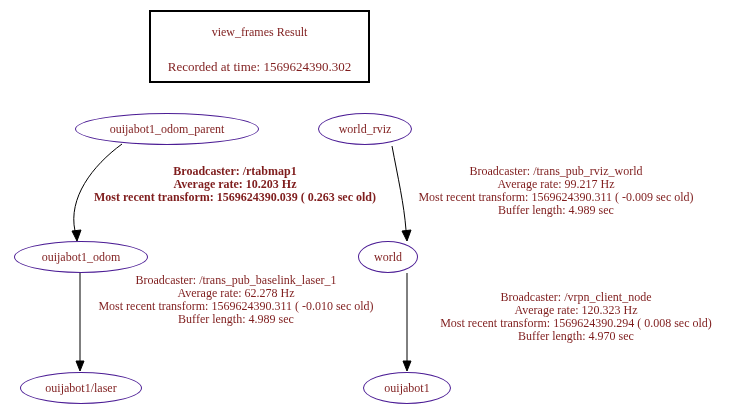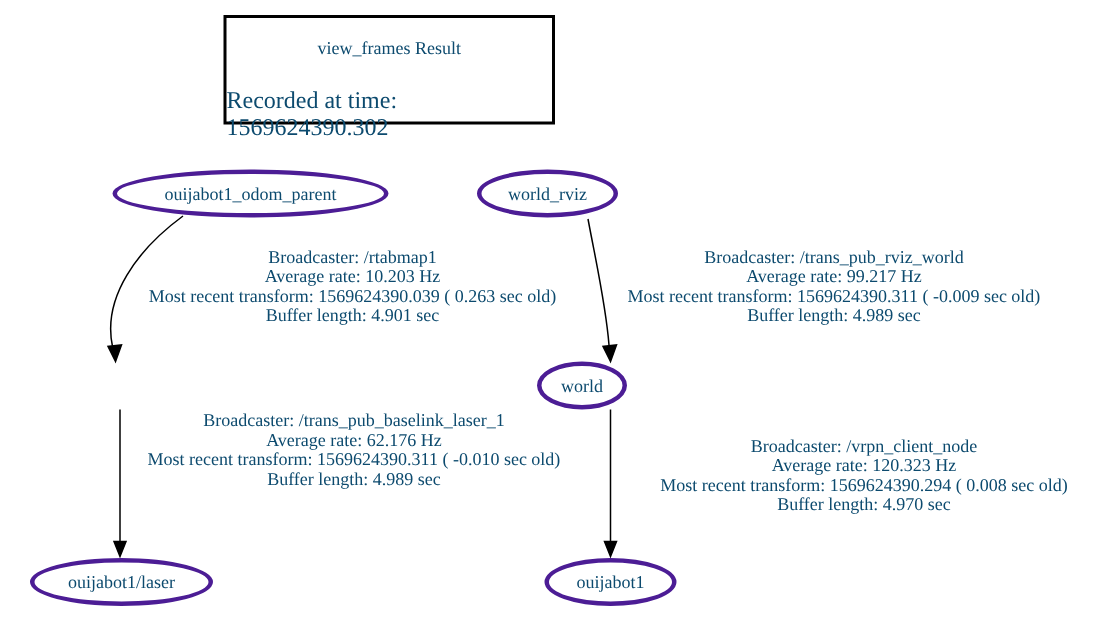--- a/index.html
+++ b/index.html
@@ -7,21 +7,21 @@
     padding: 0;
     background: #ffffff;
     font-family: "Liberation Serif", "DejaVu Serif", serif;
   }
   .canvas {
     position: relative;
     width: 729px;
     height: 419px;
     background: #ffffff;
     overflow: hidden;
-    color: #0c4a6e;
+    color: #7f1d1d;
   }
   .edges-layer {
     position: absolute;
     left: 0; top: 0;
     width: 729px; height: 419px;
   }
   .edges-layer path {
     fill: none;
     stroke: #000000;
     stroke-width: 1;
@@ -40,27 +40,27 @@
   }
   .result-box .line1 {
     position: absolute;
     left: 0; right: 0; top: 13px;
     text-align: center;
     font-size: 12px;
   }
   .result-box .line2 {
     position: absolute;
     left: 0; right: 0; top: 47px;
-    text-align: left;
-    font-size: 16px;
+    text-align: center;
+    font-size: 13px;
   }
   .node {
     position: absolute;
     height: 32px;
-    border: 3px solid #4c1d95;
+    border: 1px solid #4c1d95;
     border-radius: 50%;
     background: #ffffff;
     box-sizing: border-box;
     display: flex;
     align-items: center;
     justify-content: center;
     font-size: 12px;
     white-space: nowrap;
     text-align: right;
   }
@@ -70,21 +70,21 @@
   .n3 { left: 358px; top: 241px; width: 60px;  }
   .n4 { left: 20px;  top: 372px; width: 122px; }
   .n5 { left: 363px; top: 372px; width: 88px;  }
   .edge-label {
     position: absolute;
     font-size: 12px;
     line-height: 13px;
     text-align: center;
     white-space: nowrap;
   }
-  .el0 { left: 60px;  top: 165px; width: 350px; }
+  .el0 { left: 60px;  top: 165px; width: 350px; font-weight: bold; }
   .el1 { left: 396px; top: 165px; width: 320px; }
   .el2 { left: 61px;  top: 274px; width: 350px; }
   .el3 { left: 416px; top: 291px; width: 320px; }
 </style>
 </head>
 <body>
 
 <div class="canvas">
 
   <svg class="edges-layer" width="729" height="419" viewBox="0 0 729 419" xmlns="http://www.w3.org/2000/svg">
@@ -102,41 +102,41 @@
     <polygon points="407,371 403,361 411,361"></polygon>
   </svg>
 
   <div class="result-box">
     <div class="line1">view_frames Result</div>
     <div class="line2">Recorded at time: 1569624390.302</div>
   </div>
 
   <div class="node n0">ouijabot1_odom_parent</div>
   <div class="node n1">world_rviz</div>
+  <div class="node n2">ouijabot1_odom</div>
   <div class="node n3">world</div>
   <div class="node n4">ouijabot1/laser</div>
   <div class="node n5">ouijabot1</div>
 
   <div class="edge-label el0">
     <div>Broadcaster: /rtabmap1</div>
     <div>Average rate: 10.203 Hz</div>
     <div>Most recent transform: 1569624390.039 ( 0.263 sec old)</div>
-    <div>Buffer length: 4.901 sec</div>
   </div>
 
   <div class="edge-label el1">
     <div>Broadcaster: /trans_pub_rviz_world</div>
     <div>Average rate: 99.217 Hz</div>
     <div>Most recent transform: 1569624390.311 ( -0.009 sec old)</div>
     <div>Buffer length: 4.989 sec</div>
   </div>
 
   <div class="edge-label el2">
     <div>Broadcaster: /trans_pub_baselink_laser_1</div>
-    <div>Average rate: 62.176 Hz</div>
+    <div>Average rate: 62.278 Hz</div>
     <div>Most recent transform: 1569624390.311 ( -0.010 sec old)</div>
     <div>Buffer length: 4.989 sec</div>
   </div>
 
   <div class="edge-label el3">
     <div>Broadcaster: /vrpn_client_node</div>
     <div>Average rate: 120.323 Hz</div>
     <div>Most recent transform: 1569624390.294 ( 0.008 sec old)</div>
     <div>Buffer length: 4.970 sec</div>
   </div>

